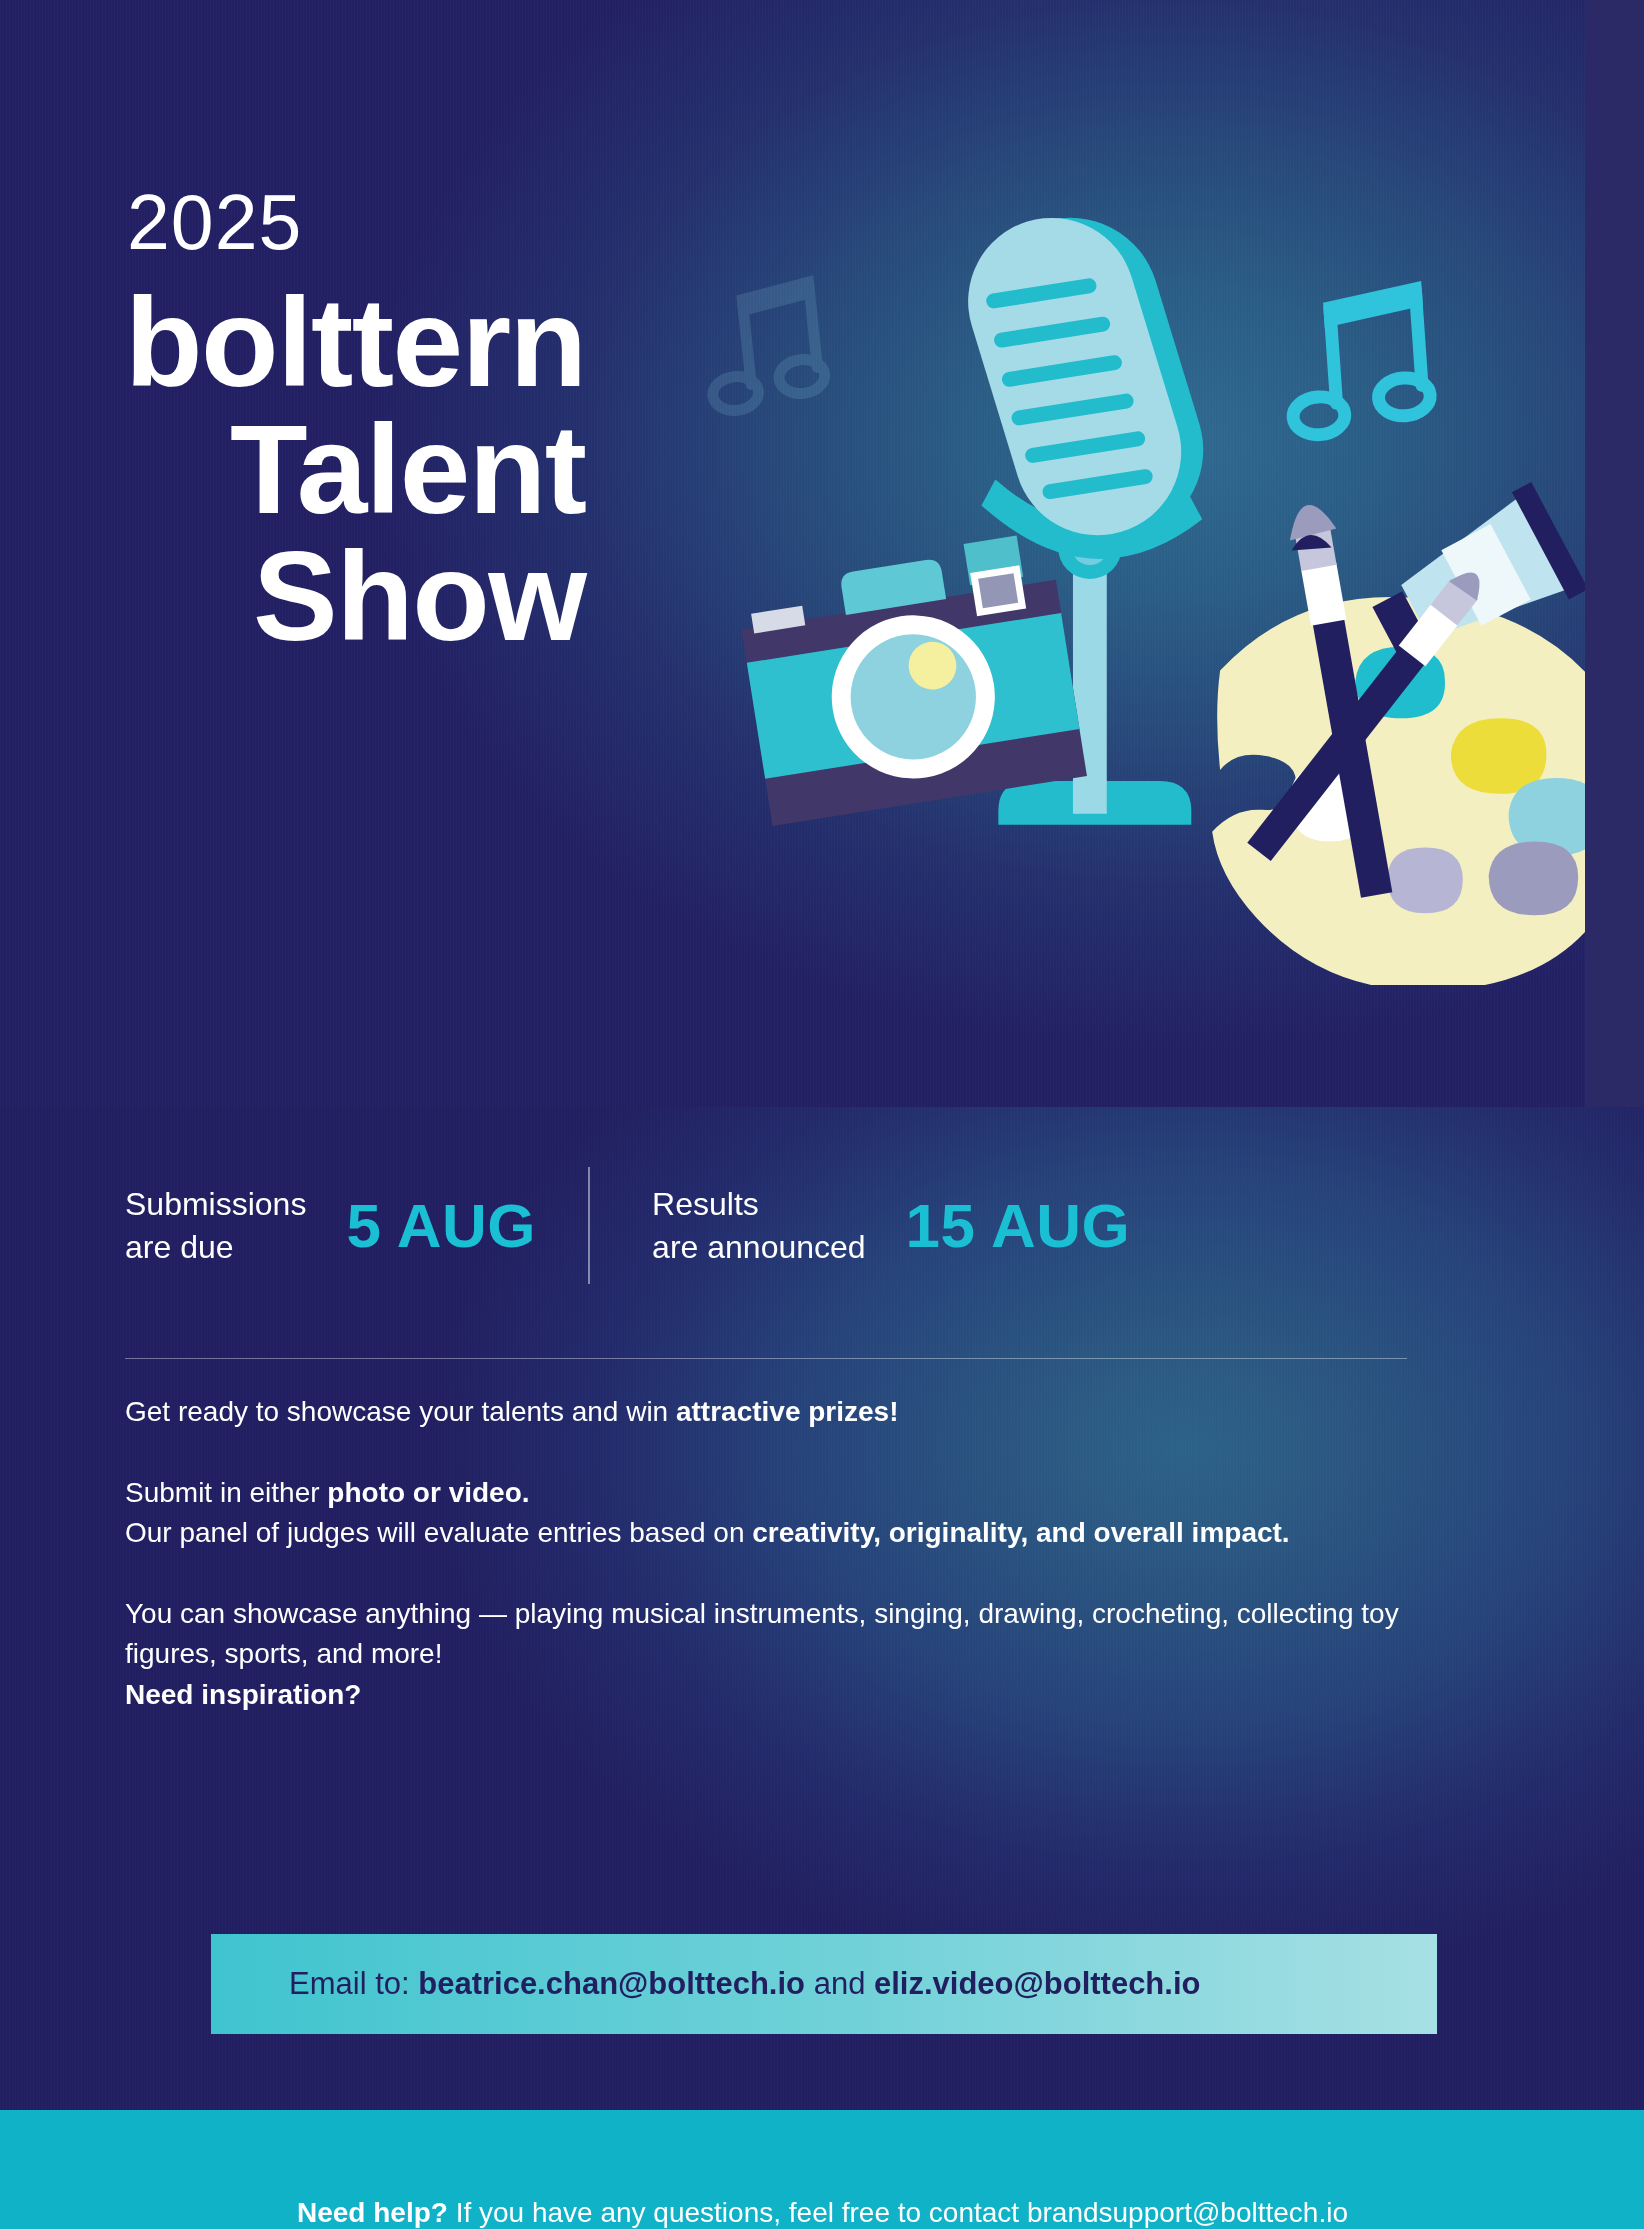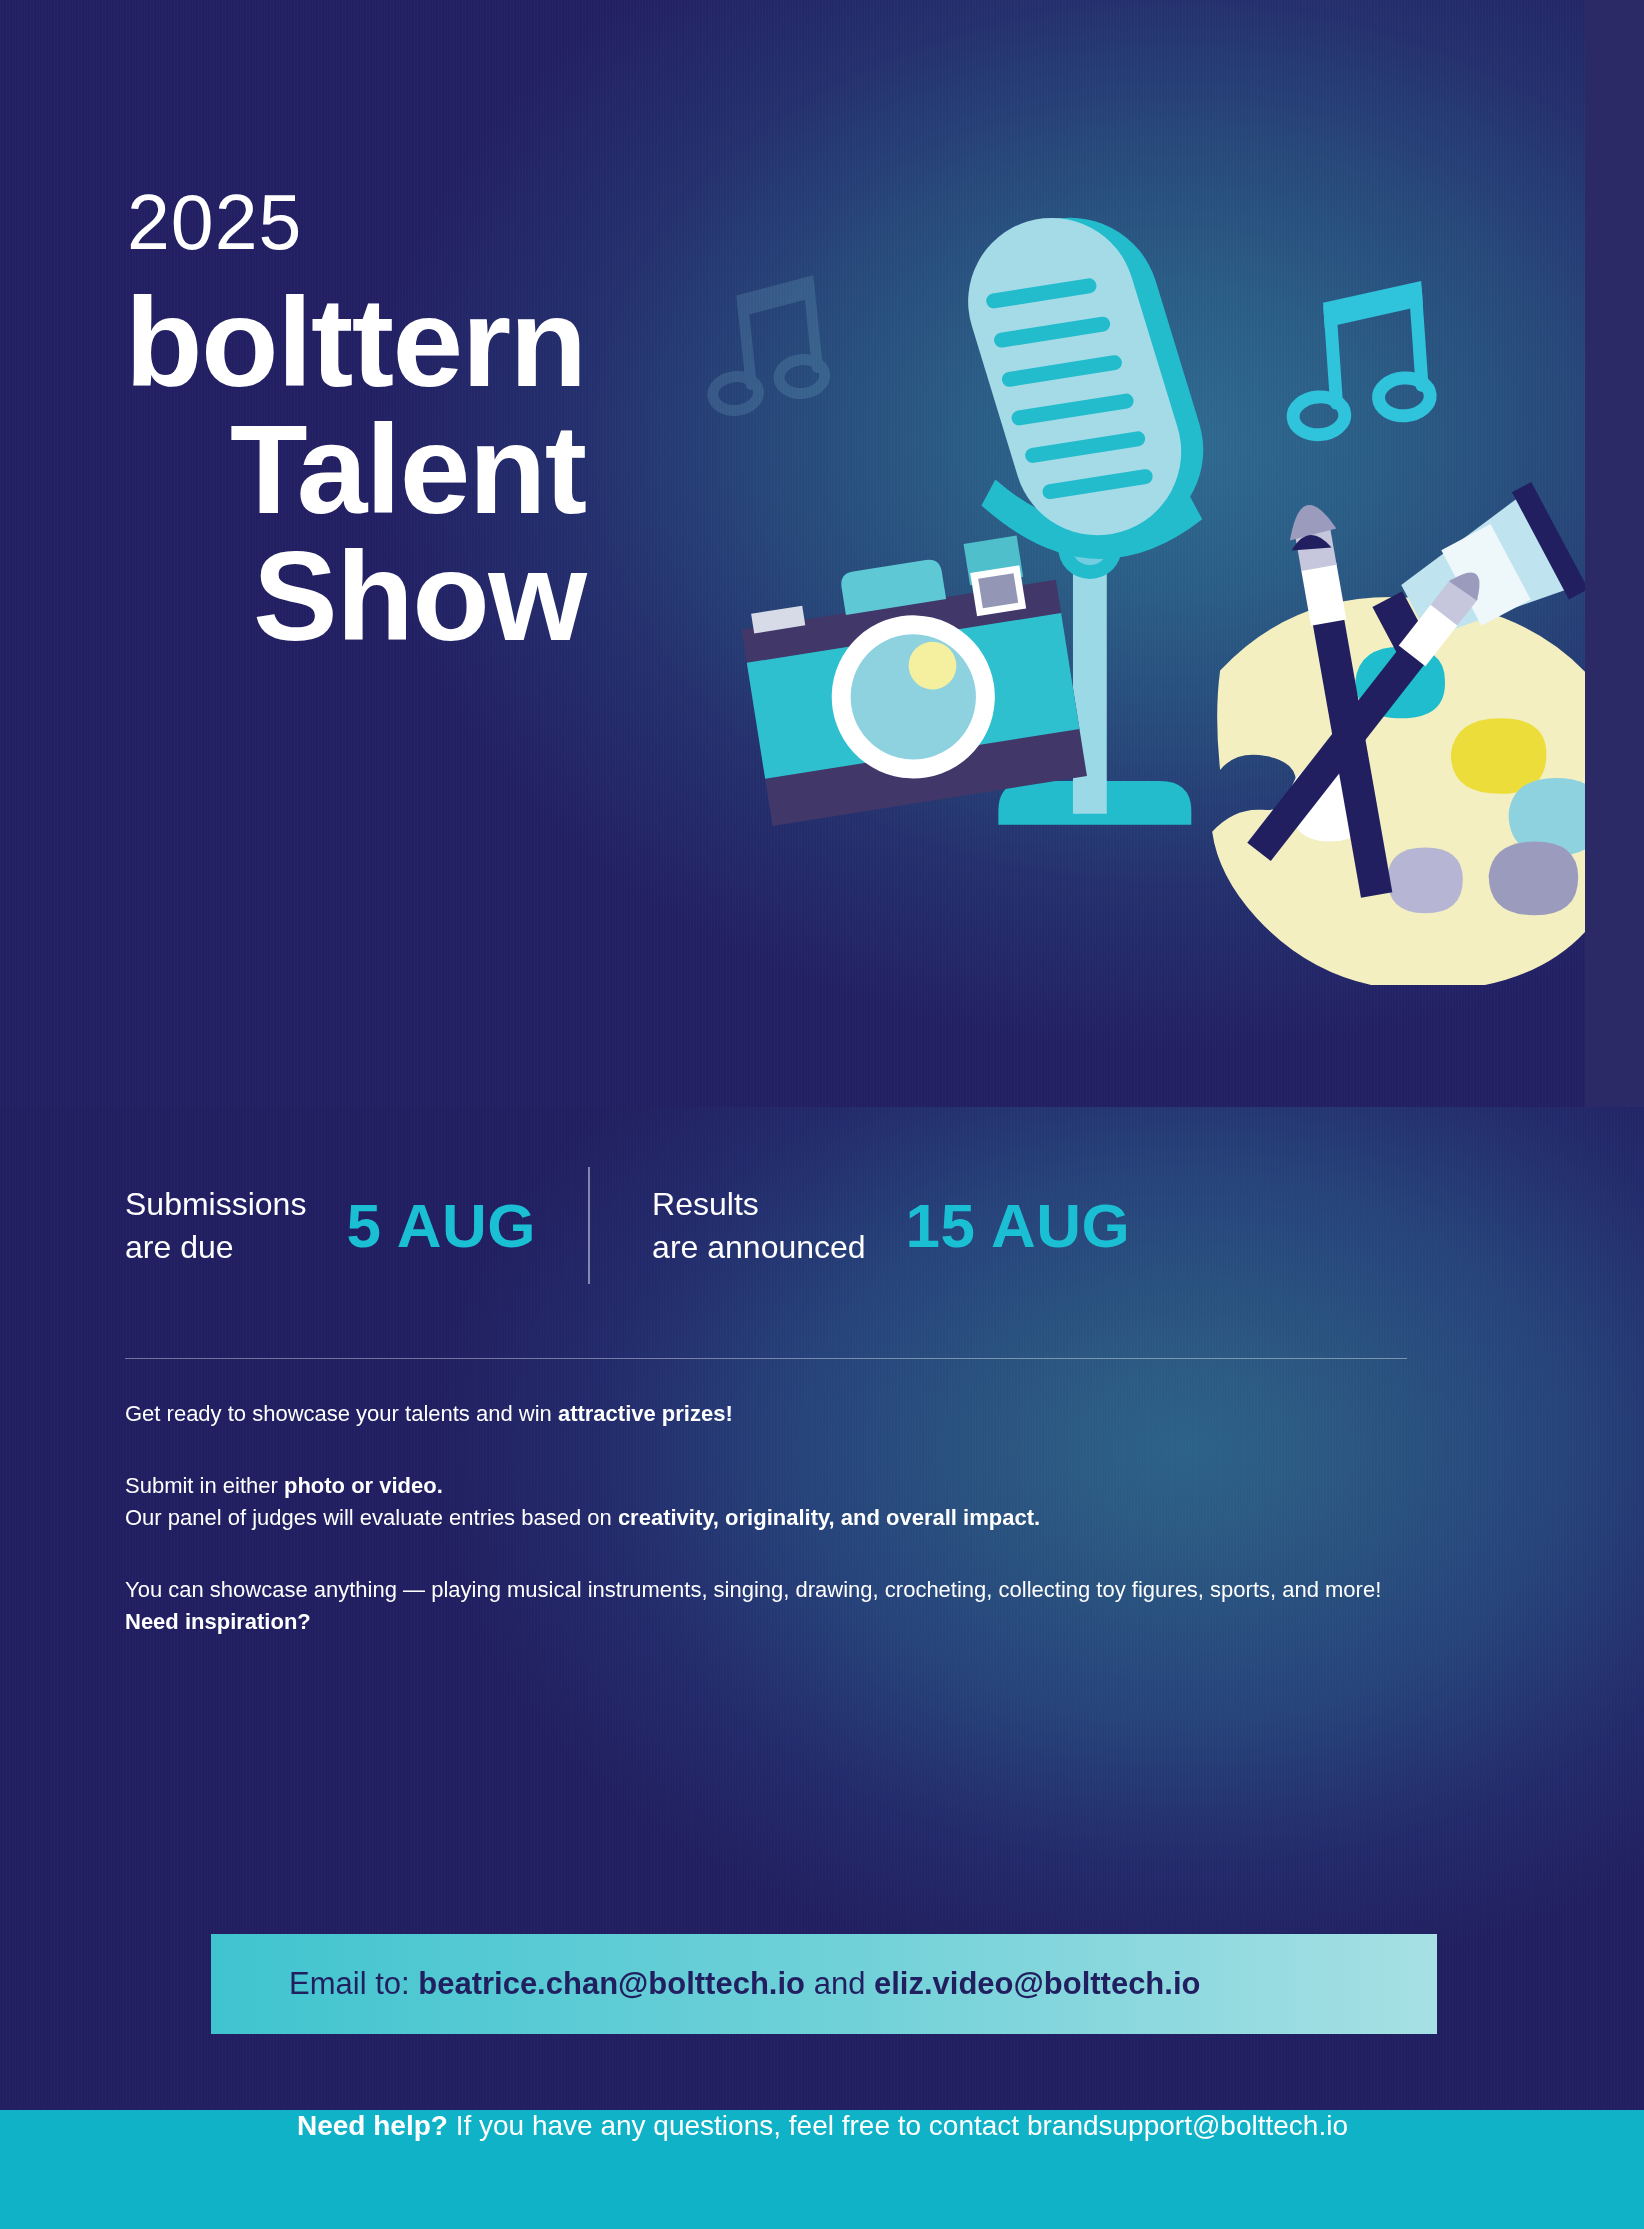--- a/index.html
+++ b/index.html
@@ -138,25 +138,25 @@
     top: 251px;
     width: 1282px;
     height: 1px;
     background: rgba(255,255,255,0.38);
     z-index: 3;
   }
 
   .body-copy {
     position: absolute;
     left: 125px;
-    top: 291px;
+    top: 285px;
     width: 1313px;
     z-index: 3;
     color: #ffffff;
-    font-size: 22px;
+    font-size: 28px;
     font-weight: 300;
     line-height: 1.45;
   }
   .body-copy p { margin: 0; }
   .body-copy .gap { height: 40px; }
   .body-copy b, .body-copy strong { font-weight: bold; }
 
   
   .email-box {
     position: absolute;
@@ -180,21 +180,21 @@
 
   
   .footer {
     position: absolute;
     left: 0;
     top: 2110px;
     width: 1645px;
     height: 119px;
     background: #0fb2c7;
     display: flex;
-    align-items: flex-start;
+    align-items: flex-end;
     justify-content: center;
     z-index: 8;
   }
   .footer-text {
     font-size: 28px;
     font-weight: 300;
     color: #ffffff;
     white-space: nowrap;
   }
   .footer-text b { font-weight: bold; }

